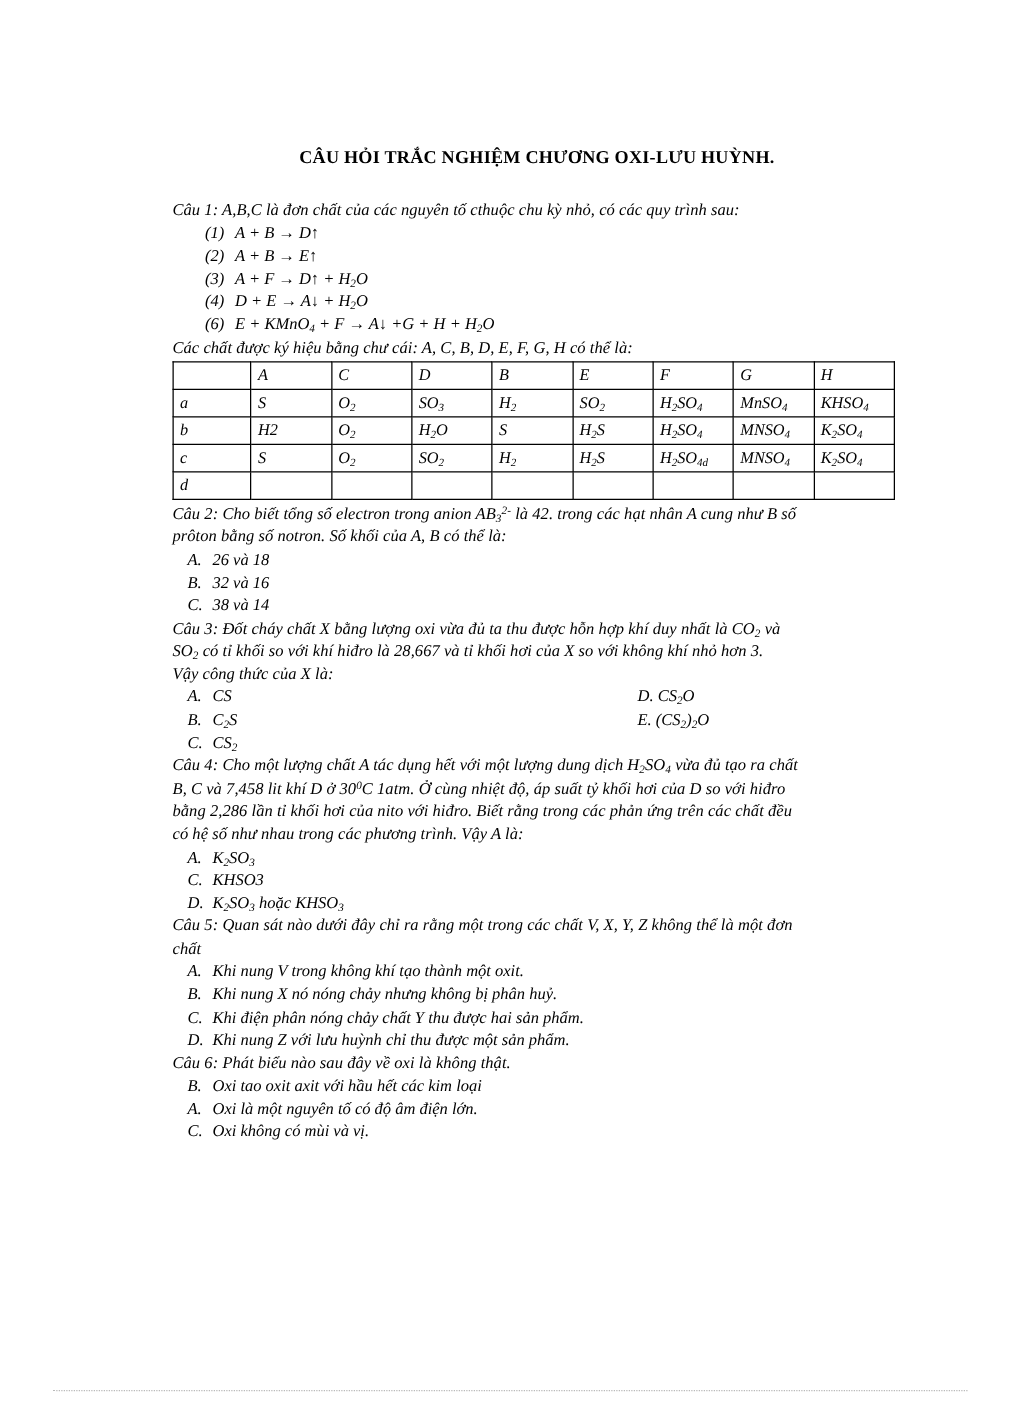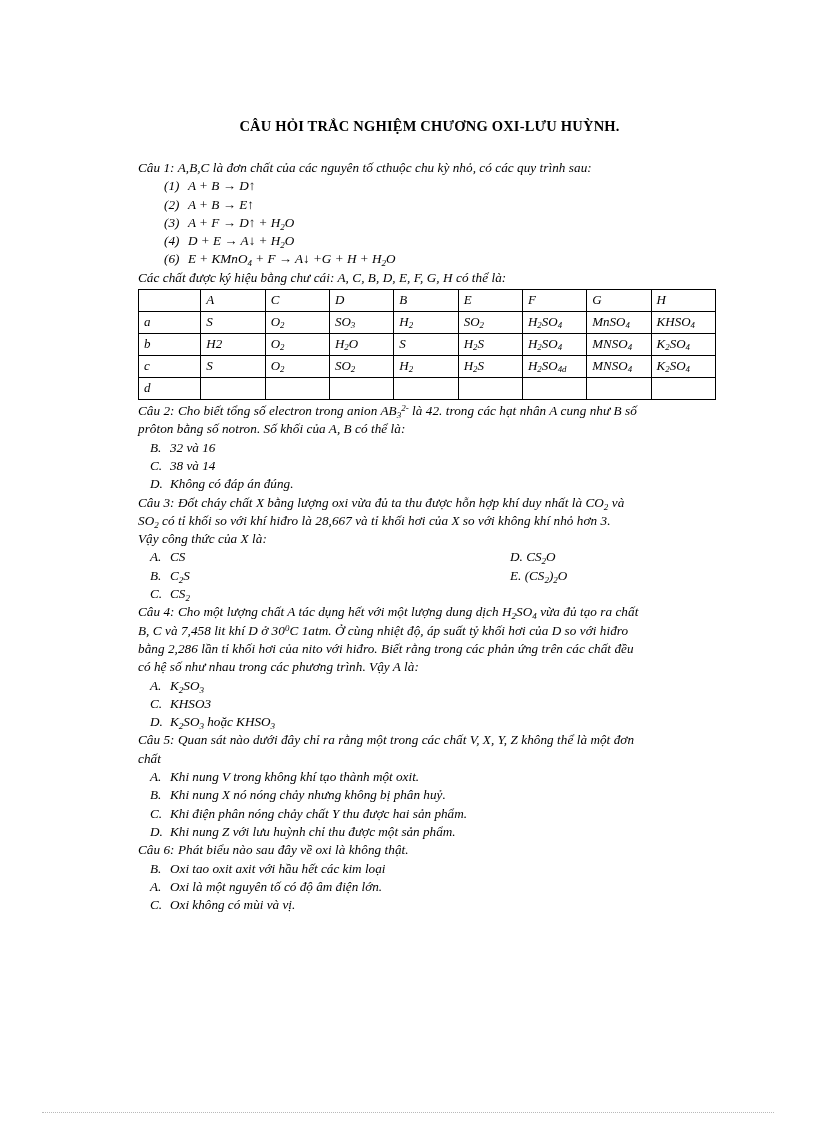--- a/index.html
+++ b/index.html
@@ -192,23 +192,23 @@
           <td></td>
           <td></td>
         </tr>
       </tbody>
     </table>
   </div>
 
   <div class="q-block">
     <div class="para">Câu 2: Cho biết tổng số electron trong anion AB<sub>3</sub><sup>2-</sup> là 42. trong các hạt nhân A cung như B số</div>
     <div class="para">prôton bằng số notron. Số khối của A, B có thể là:</div>
+    <div class="opt"><span class="opt-letter">A.</span><span>26 và 18</span></div>
     <div class="opt"><span class="opt-letter">B.</span><span>32 và 16</span></div>
     <div class="opt"><span class="opt-letter">C.</span><span>38 và 14</span></div>
-    <div class="opt"><span class="opt-letter">D.</span><span>Không có đáp án đúng.</span></div>
   </div>
 
   <div class="q-block">
     <div class="para">Câu 3: Đốt cháy chất X bằng lượng oxi vừa đủ ta thu được hỗn hợp khí duy nhất là CO<sub>2</sub> và</div>
     <div class="para">SO<sub>2</sub> có tỉ khối so với khí hiđro là 28,667 và tỉ khối hơi của X so với không khí nhỏ hơn 3.</div>
     <div class="para">Vậy công thức của X là:</div>
     <div class="opt opt-two-col">
       <span class="opt-letter">A.</span><span>CS</span>
       <span class="opt-right"><span>D.</span> <span>CS<sub>2</sub>O</span></span>
     </div>

